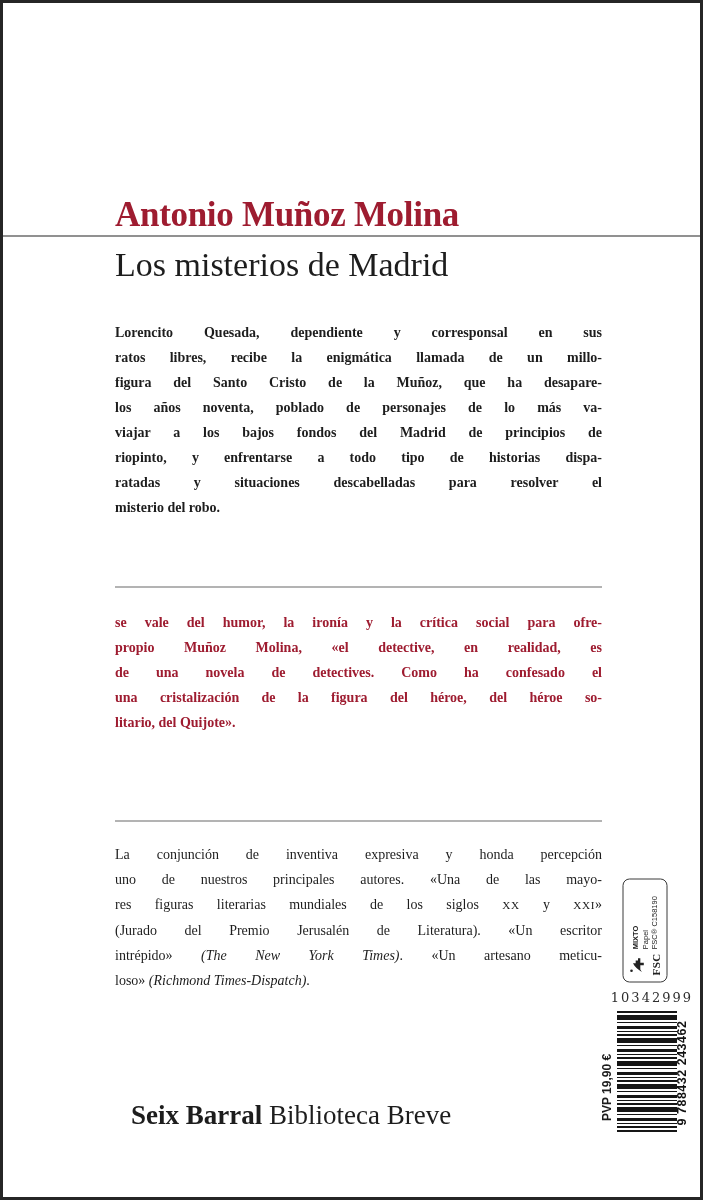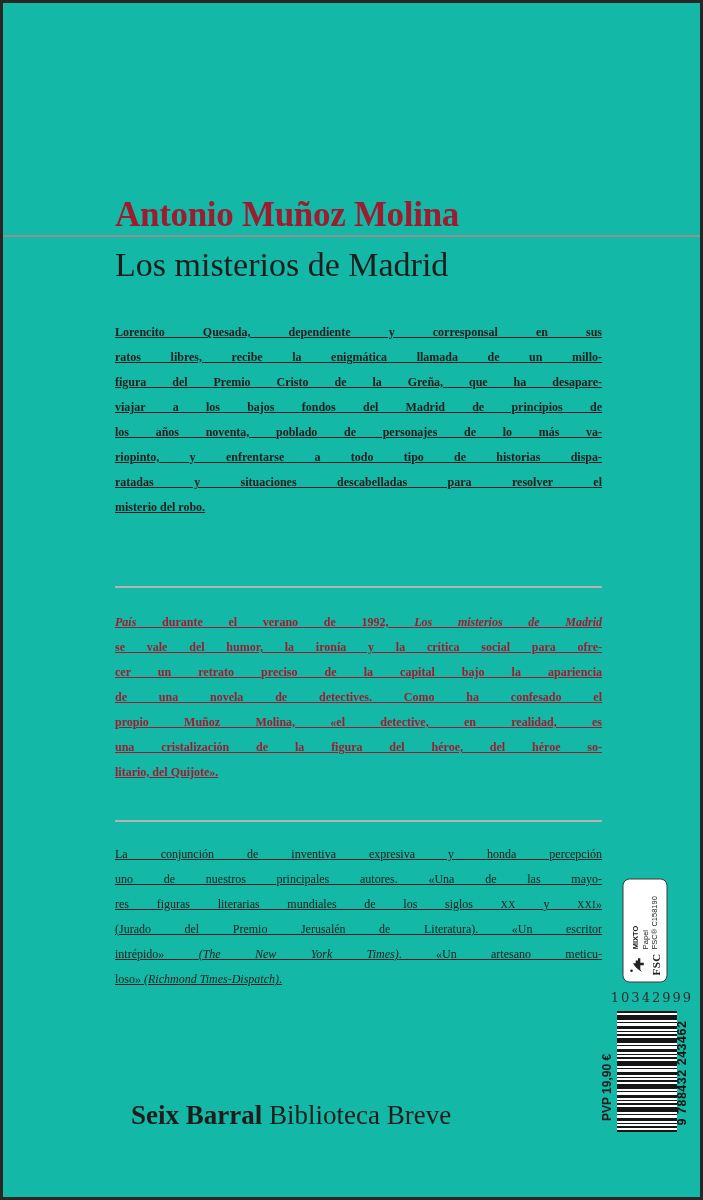--- a/index.html
+++ b/index.html
@@ -1,20 +1,20 @@
 <!DOCTYPE html>
 <html><head>
 <meta charset="utf-8">
 <style>
   html,body { margin:0; padding:0; background:#e8e8e8; }
   .page {
     position:relative;
     width:703px; height:1200px;
     margin:0 auto;
-    background:#14b8a6;
+    background:#ffffff;
     border:3px solid #262626;
     box-sizing:border-box;
     overflow:hidden;
     font-family:"Liberation Serif", serif;
     color:#1d1d1d;
   }
   
   .author-rule {
     position:absolute; left:0; top:232px; width:100%; height:2px;
     background:#919191;
@@ -25,21 +25,21 @@
     color:#9e1c30; white-space:nowrap; letter-spacing:-0.3px;
   }
   .title {
     position:absolute; left:112px; top:242px;
     font-size:34px; font-weight:normal; line-height:1.15;
     color:#1d1d1d; white-space:nowrap;
   }
   
   .para {
     position:absolute; left:112px; width:487px;
-    font-size:12px; line-height:25px;text-decoration:underline;
+    font-size:14px; line-height:25px;
   }
   .para .line { text-align:justify; text-align-last:justify; }
   .para .line:last-child { text-align-last:left; }
   .para .it { font-style:italic; }
   .para .sc { font-size:0.8em; letter-spacing:0.6px; }
   .para-synopsis   { top:317px; font-weight:bold; color:#1d1d1d; }
   .para-publication{ top:607px; font-weight:bold; color:#9e1c30; }
   .para-praise     { top:839px; font-weight:normal; color:#1d1d1d; }
   .divider {
     position:absolute; left:112px; width:487px; height:2px;
@@ -116,36 +116,34 @@
 
 <div class="page">
 
   <div class="author-rule"></div>
   <div class="author">Antonio Muñoz Molina</div>
   <div class="title">Los misterios de Madrid</div>
 
   <div class="para para-synopsis">
       <div class="line"><span>Lorencito Quesada, dependiente y corresponsal en sus</span></div>
       <div class="line"><span>ratos libres, recibe la enigmática llamada de un millo-</span></div>
-      <div class="line"><span>figura del Premio Cristo de la Greña, que ha desapare-</span></div>
+      <div class="line"><span>figura del Santo Cristo de la Muñoz, que ha desapare-</span></div>
+      <div class="line"><span>los años noventa, poblado de personajes de lo más va-</span></div>
       <div class="line"><span>viajar a los bajos fondos del Madrid de principios de</span></div>
-      <div class="line"><span>los años noventa, poblado de personajes de lo más va-</span></div>
       <div class="line"><span>riopinto, y enfrentarse a todo tipo de historias dispa-</span></div>
       <div class="line"><span>ratadas y situaciones descabelladas para resolver el</span></div>
       <div class="line"><span>misterio del robo.</span></div>
     </div>
 
   <div class="divider divider-1"></div>
 
   <div class="para para-publication">
-      <div class="line"><span class="it">País</span><span> durante el verano de 1992, </span><span class="it">Los misterios de Madrid</span></div>
       <div class="line"><span>se vale del humor, la ironía y la crítica social para ofre-</span></div>
-      <div class="line"><span>cer un retrato preciso de la capital bajo la apariencia</span></div>
+      <div class="line"><span>propio Muñoz Molina, «el detective, en realidad, es</span></div>
       <div class="line"><span>de una novela de detectives. Como ha confesado el</span></div>
-      <div class="line"><span>propio Muñoz Molina, «el detective, en realidad, es</span></div>
       <div class="line"><span>una cristalización de la figura del héroe, del héroe so-</span></div>
       <div class="line"><span>litario, del Quijote».</span></div>
     </div>
 
   <div class="divider divider-2"></div>
 
   <div class="para para-praise">
       <div class="line"><span>La conjunción de inventiva expresiva y honda percepción</span></div>
       <div class="line"><span>uno de nuestros principales autores. «Una de las mayo-</span></div>
       <div class="line"><span>res figuras literarias mundiales de los siglos </span><span class="sc">XX</span><span> y </span><span class="sc">XXI</span><span>»</span></div>

